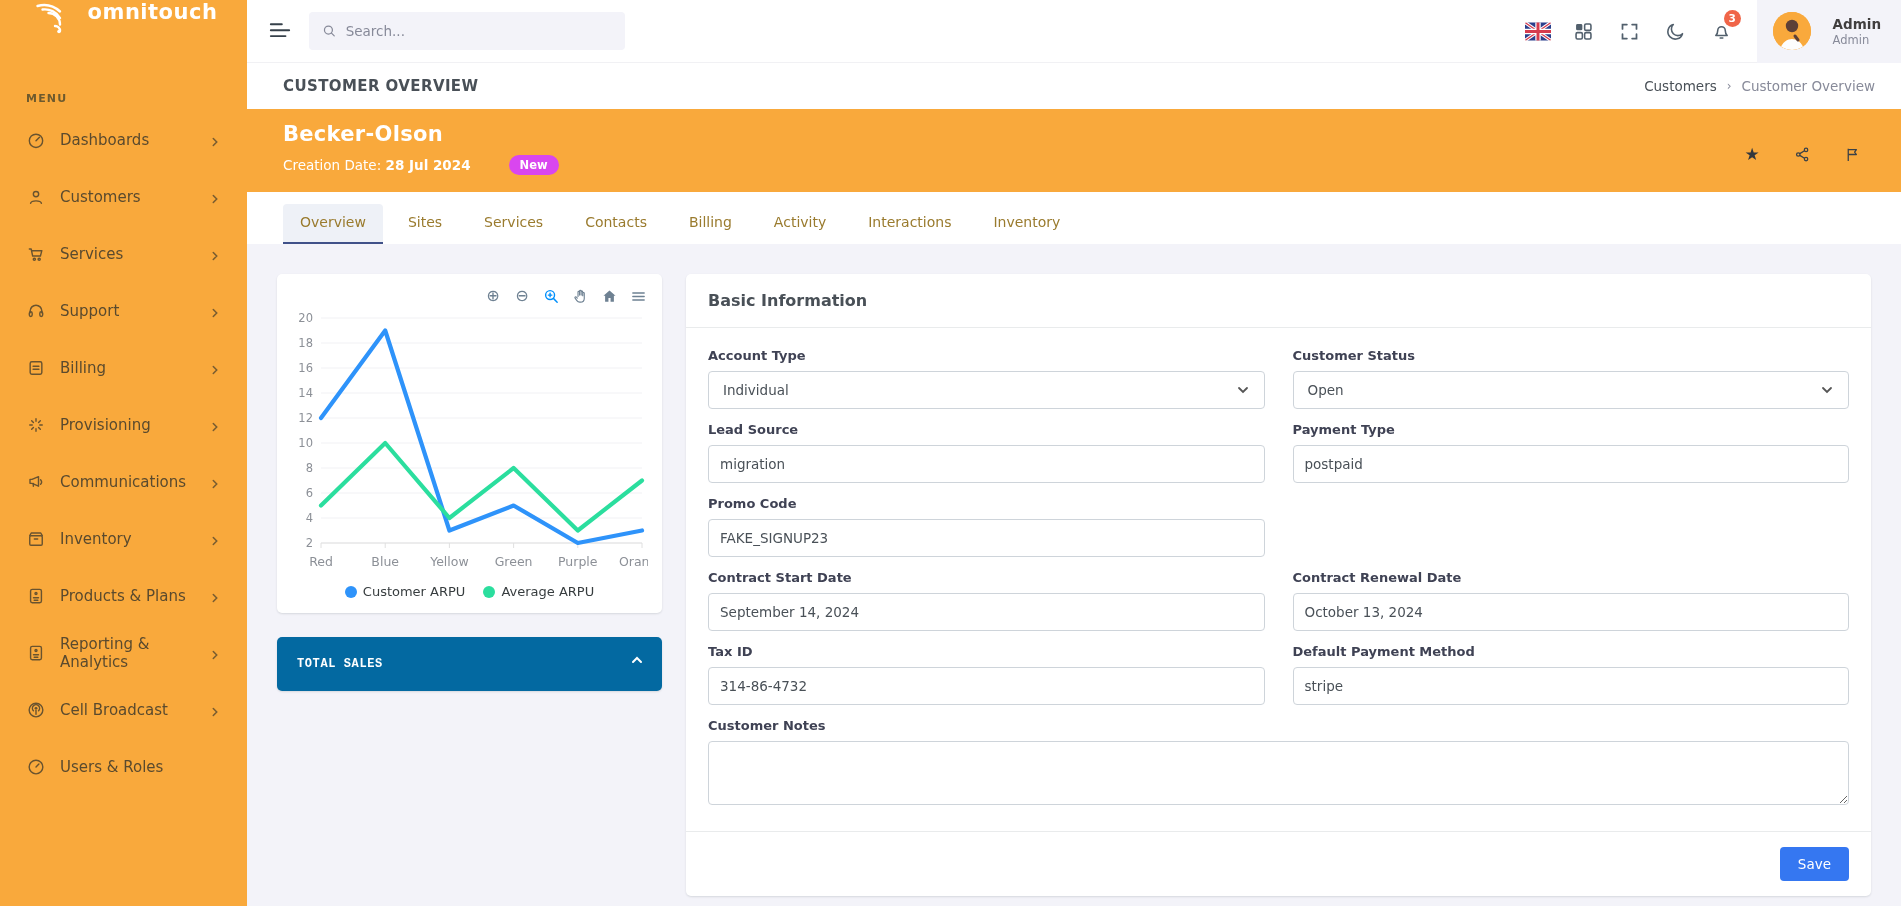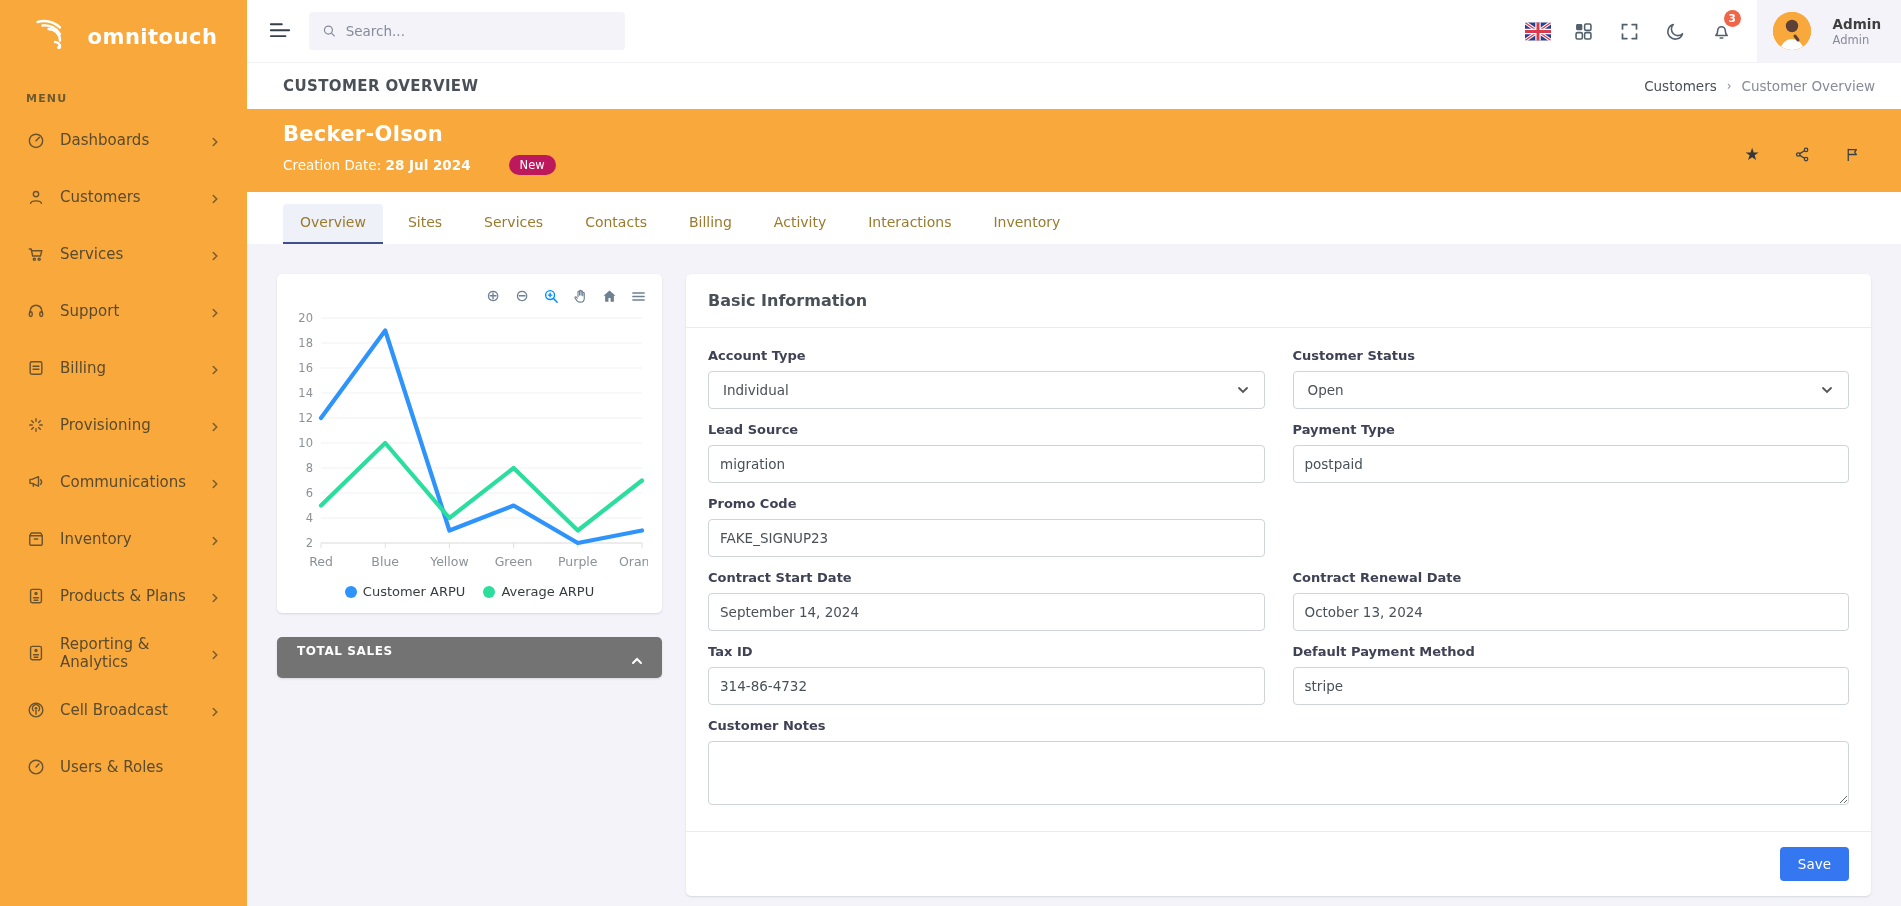--- a/index.html
+++ b/index.html
@@ -1,21 +1,21 @@
 <!DOCTYPE html>
 <html><head>
 <meta charset="utf-8">
 <style>
   * { margin:0; padding:0; box-sizing:border-box; }
   html,body { width:1901px; height:906px; overflow:hidden; font-family:"DejaVu Sans","Liberation Sans",sans-serif; background:#f3f3f9; }
   .app { display:flex; width:1901px; height:906px; }
 
   
   .sidebar { width:247px; min-width:247px; background:#f9a93c; height:100%; color:#5a4a2e; }
-  .logo-wrap { height:74px; display:flex; align-items:center; justify-content:center; gap:16px; }
+  .logo-wrap { height:74px; display:flex; align-items:flex-start; justify-content:center; gap:16px; }
   .logo-text { color:#fff; font-size:21px; font-weight:700; letter-spacing:.5px; }
   .menu-label { font-size:11px; font-weight:700; letter-spacing:1.2px; color:#6e5a2e; padding:18px 26px 6px; }
   .nav-item { display:flex; align-items:center; height:57px; padding:0 26px; font-size:15px; color:#5a4a2e; cursor:pointer; }
   .nav-item .nico { width:20px; height:20px; margin-right:14px; flex:0 0 20px; opacity:.9; }
   .nav-item .nlabel { flex:1; }
   .nav-item .nchev { width:12px; height:12px; opacity:.8; }
   .nico svg, .nchev svg { width:100%; height:100%; }
 
   
   .main { flex:1; display:flex; flex-direction:column; min-width:0; }
@@ -42,21 +42,21 @@
   .breadcrumb { display:flex; align-items:center; gap:10px; font-size:13.5px; }
   .bc-item { color:#495057; cursor:pointer; }
   .bc-sep { color:#878a99; font-size:12px; }
   .bc-current { color:#878a99; }
 
   .banner { height:83px; background:#f9a93c; padding:13px 30px 0 36px; position:relative; }
   .banner-title { color:#fff; font-size:21px; font-weight:700; letter-spacing:.3px; }
   .banner-sub { margin-top:9px; display:flex; align-items:center; gap:38px; }
   .banner-date { color:#fff; font-size:13.5px; }
   .banner-date b { font-weight:700; }
-  .badge-new { background:#be185d; color:#fff; font-size:11.5px; font-weight:400; padding:3px 11px; border-radius:10px; }
+  .badge-new { background:#d946ef; color:#fff; font-size:11.5px; font-weight:700; padding:3px 11px; border-radius:10px; }
   .banner-actions { position:absolute; right:40px; top:36px; display:flex; align-items:center; gap:32px; color:#3a4147; }
   .banner-actions .ba { width:18px; height:18px; cursor:pointer; display:flex; align-items:center; justify-content:center; }
   .banner-actions .star-glyph { font-size:17px; line-height:1; color:#32373d; }
   .banner-actions svg { width:17px; height:17px; }
 
   .tabs-bar { background:#fff; padding:12px 26px 0 36px; }
   .tabs { display:flex; gap:8px; }
   .tab { padding:10px 17px 12px; font-size:14px; font-weight:400; color:#9a7b2e; cursor:pointer; border-bottom:2.5px solid transparent; border-radius:4px 4px 0 0; }
   .tab.active { background:#eef1f7; border-bottom-color:#405189; }
 
@@ -67,21 +67,21 @@
 
   .chart-card { padding:12px 14px 10px; }
   .chart-toolbar { display:flex; justify-content:flex-end; gap:9px; color:#6e8192; height:20px; }
   .ct-icon { width:20px; height:20px; display:flex; align-items:center; justify-content:center; cursor:pointer; font-size:16px; line-height:1; }
   .ct-icon svg { width:17px; height:17px; }
   .ct-icon.active-tool { color:#008ffb; }
   #chart-legend { display:flex; justify-content:center; gap:18px; margin-top:2px; padding-bottom:4px; }
   .legend-item { display:flex; align-items:center; gap:6px; font-size:13px; color:#373d3f; cursor:pointer; }
   .legend-dot { width:12px; height:12px; border-radius:50%; }
 
-  .sales-card { background:#737373; color:#fff; padding:7px 20px 20px; position:relative; }
+  .sales-card { background:#0369a1; color:#fff; padding:20px 20px 20px; position:relative;font-family:Liberation Mono, monospace; }
   .sales-label { font-size:12px; font-weight:700; letter-spacing:.6px; }
   .sales-caret { position:absolute; right:18px; top:16px; width:14px; height:14px; cursor:pointer; }
   .sales-row { display:flex; align-items:center; gap:18px; margin-top:14px; }
   .sales-row svg { width:38px; height:38px; }
   .sales-value { font-size:27px; font-weight:700; letter-spacing:.5px; }
 
   .info-card { flex:1; display:flex; flex-direction:column; }
   .info-head { padding:17px 22px; font-size:16px; font-weight:600; color:#495057; border-bottom:1px solid #e9ebec; }
   .info-body { padding:20px 22px 10px; flex:1; }
   .form-grid { display:grid; grid-template-columns:1fr 1fr; column-gap:28px; row-gap:13px; }

